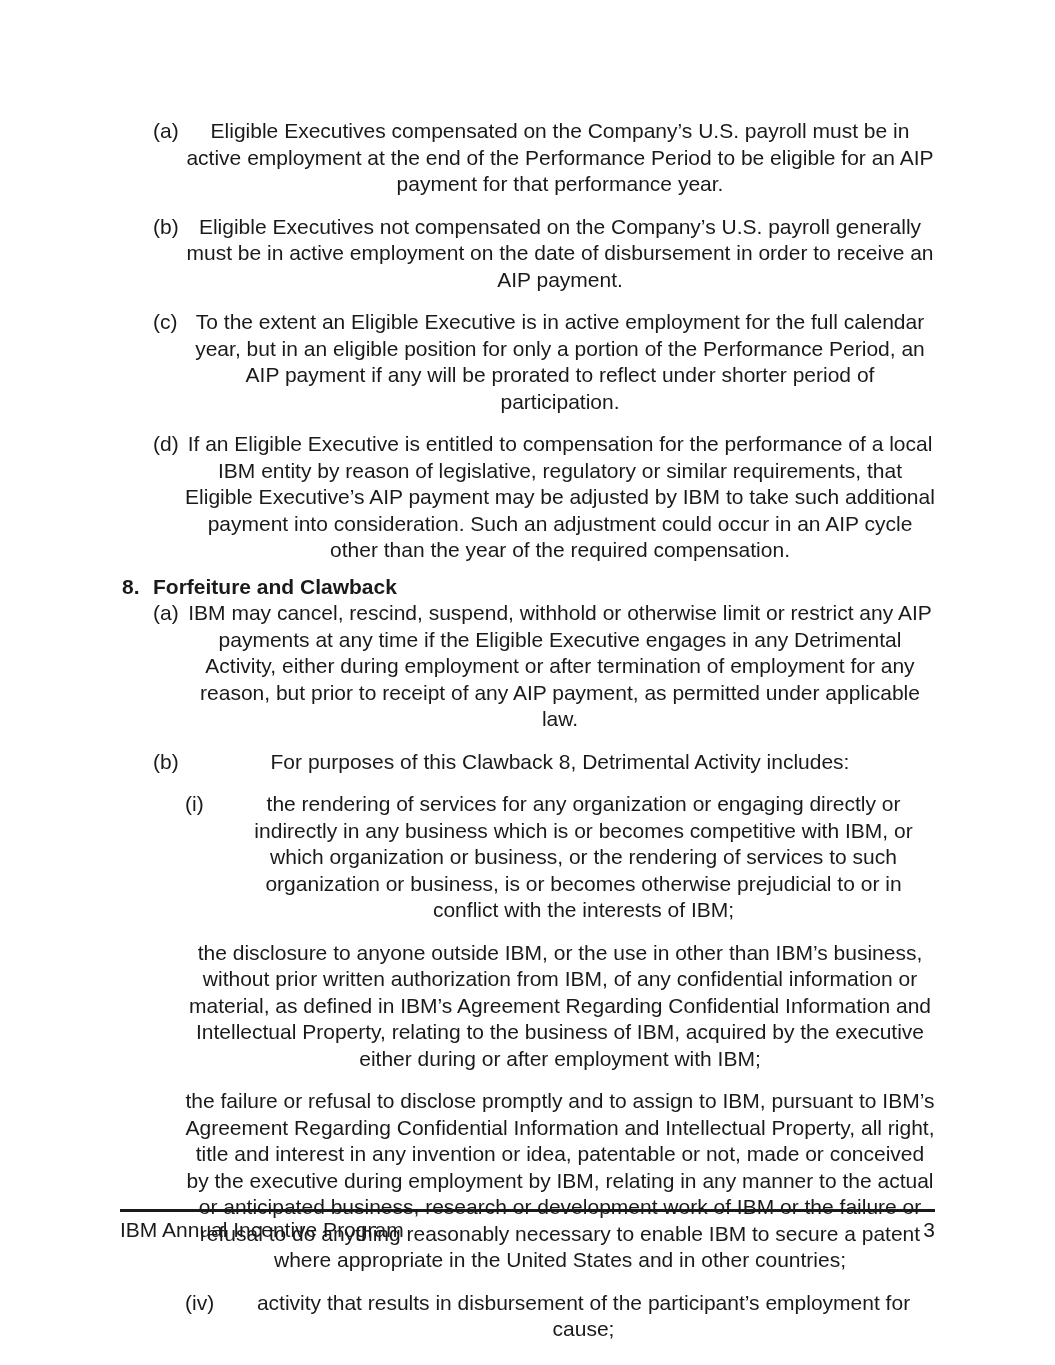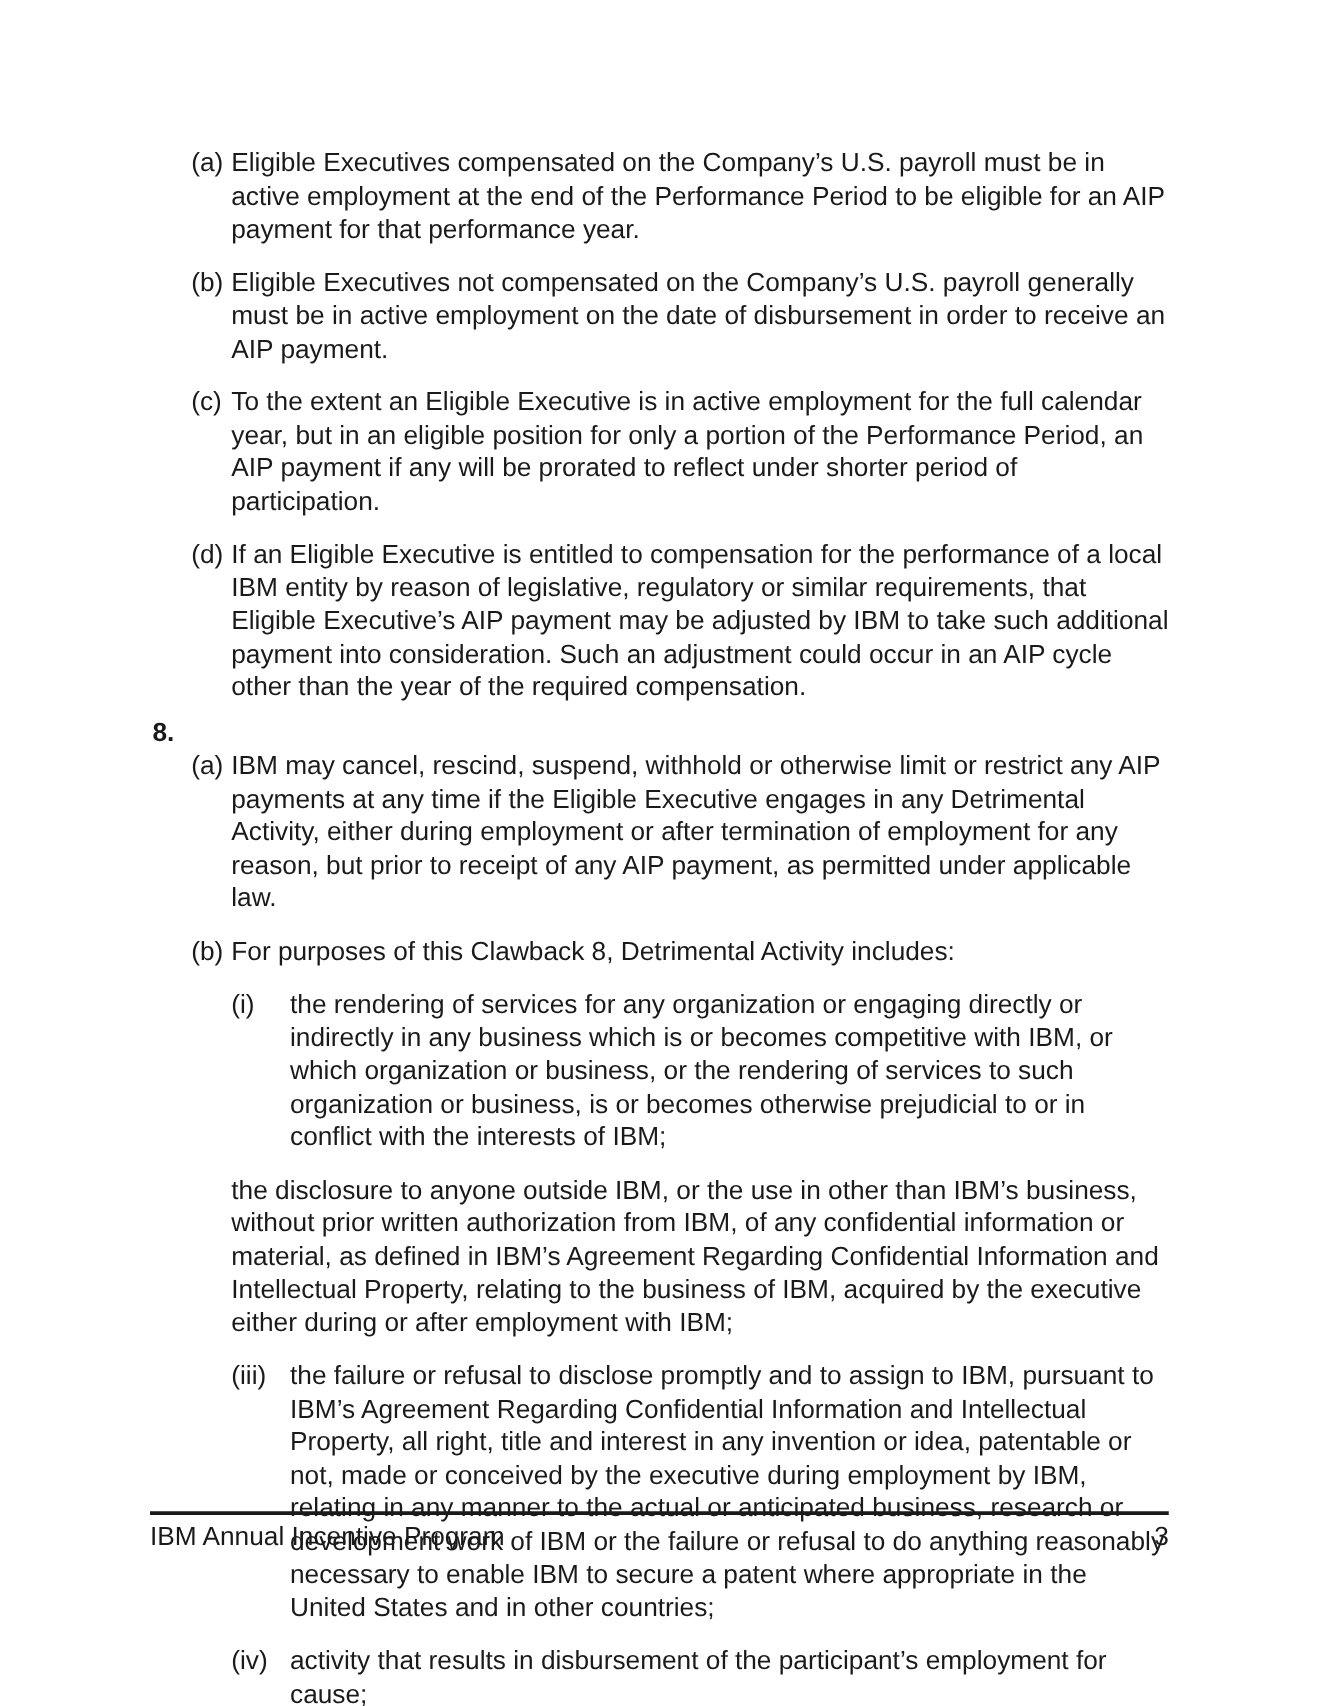--- a/index.html
+++ b/index.html
@@ -25,20 +25,21 @@
     margin: 0 0 16px 0;
   }
   .item {
     display: flex;
   }
   .item .marker {
     flex-shrink: 0;
   }
   .item .text {
     flex: 1;
+    text-align: center;
   }
   .l1 {
     margin-left: 31px;
   }
   .l1 > .marker {
     width: 32px;
   }
   .l2 {
     margin-left: 63px;
   }
@@ -89,20 +90,21 @@
       <span class="text">To the extent an Eligible Executive is in active employment for the full calendar year, but in an eligible position for only a portion of the Performance Period, an AIP payment if any will be prorated to reflect under shorter period of participation.</span>
     </div>
 
     <div class="item l1 para">
       <span class="marker">(d)</span>
       <span class="text">If an Eligible Executive is entitled to compensation for the performance of a local IBM entity by reason of legislative, regulatory or similar requirements, that Eligible Executive’s AIP payment may be adjusted by IBM to take such additional payment into consideration. Such an adjustment could occur in an AIP cycle other than the year of the required compensation.</span>
     </div>
 
     <div class="heading">
       <span class="sec-num">8.</span>
+      <span class="sec-title">Forfeiture and Clawback</span>
     </div>
 
     <div class="item l1 para">
       <span class="marker">(a)</span>
       <span class="text">IBM may cancel, rescind, suspend, withhold or otherwise limit or restrict any AIP payments at any time if the Eligible Executive engages in any Detrimental Activity, either during employment or after termination of employment for any reason, but prior to receipt of any AIP payment, as permitted under applicable law.</span>
     </div>
 
     <div class="item l1 para">
       <span class="marker">(b)</span>
       <span class="text">For purposes of this Clawback 8, Detrimental Activity includes:</span>
@@ -111,21 +113,20 @@
     <div class="item l2 para">
       <span class="marker">(i)</span>
       <span class="text">the rendering of services for any organization or engaging directly or indirectly in any business which is or becomes competitive with IBM, or which organization or business, or the rendering of services to such organization or business, is or becomes otherwise prejudicial to or in conflict with the interests of IBM;</span>
     </div>
 
     <div class="item l2 para">
       <span class="text">the disclosure to anyone outside IBM, or the use in other than IBM’s business, without prior written authorization from IBM, of any confidential information or material, as defined in IBM’s Agreement Regarding Confidential Information and Intellectual Property, relating to the business of IBM, acquired by the executive either during or after employment with IBM;</span>
     </div>
 
     <div class="item l2 para">
-      <span class="marker">(iii)</span>
       <span class="text">the failure or refusal to disclose promptly and to assign to IBM, pursuant to IBM’s Agreement Regarding Confidential Information and Intellectual Property, all right, title and interest in any invention or idea, patentable or not, made or conceived by the executive during employment by IBM, relating in any manner to the actual or anticipated business, research or development work of IBM or the failure or refusal to do anything reasonably necessary to enable IBM to secure a patent where appropriate in the United States and in other countries;</span>
     </div>
 
     <div class="item l2 para">
       <span class="marker">(iv)</span>
       <span class="text">activity that results in disbursement of the participant’s employment for cause;</span>
     </div>
 
   </div>
 

